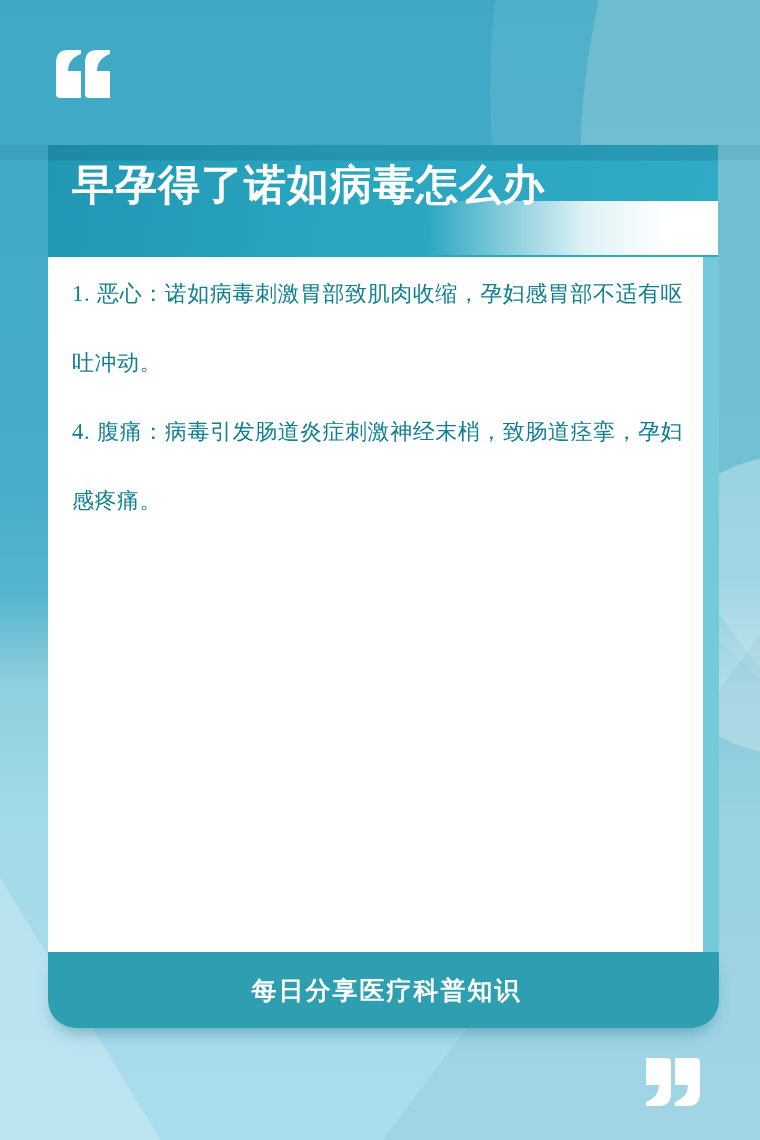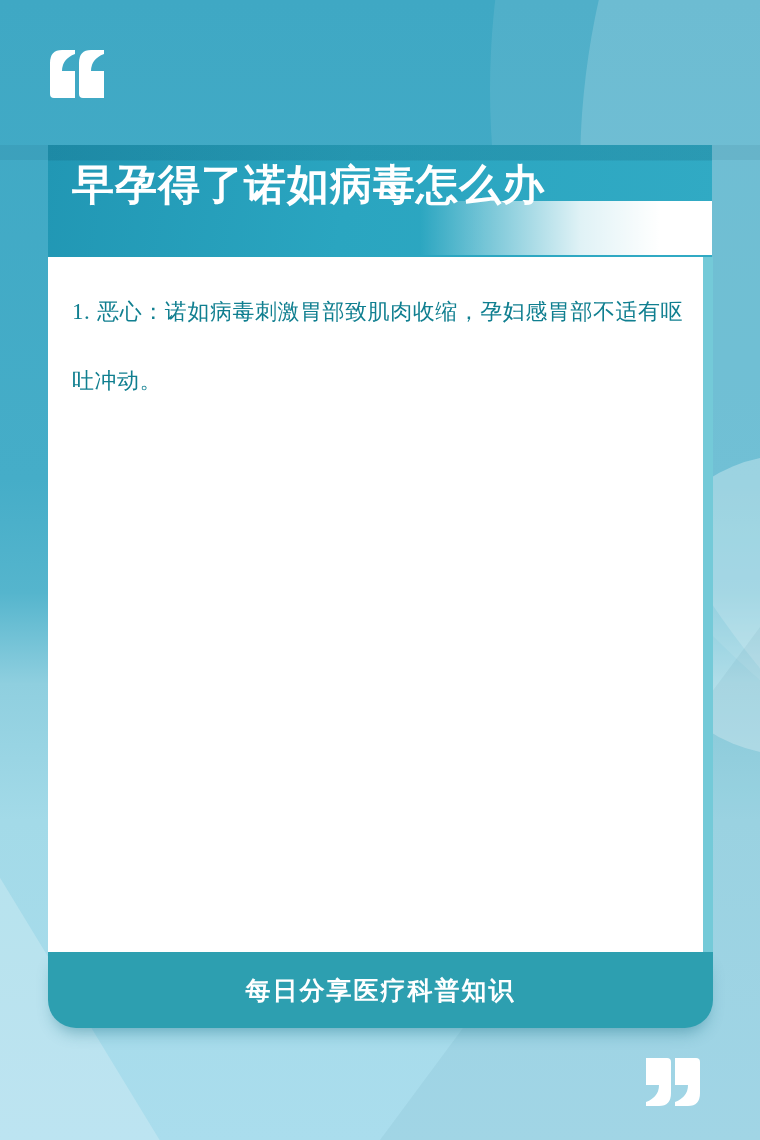--- a/index.html
+++ b/index.html
@@ -9,21 +9,21 @@
     overflow:hidden;
     font-family:"Liberation Sans",sans-serif;
     background:linear-gradient(180deg,
       var(--c-background-top,#3fa8c4) 0%,
       #45adc8 42%,
       #55b5cd 52%,
       #8fcfdf 60%,
       #a3dae8 72%,
       var(--c-background-bottom,#aadded) 100%);
   }
-  .abs{position:absolute;}
+  .abs{position:absolute;padding-left:6px;}
   
   .circle{border-radius:50%;}
   .circle-outer{left:490px;top:-690px;width:1560px;height:1560px;background:rgba(255,255,255,0.09);}
   .circle-inner{left:580px;top:-610px;width:1560px;height:1560px;background:rgba(255,255,255,0.17);}
   .circle-mid-right{left:640px;top:455px;width:300px;height:300px;background:rgba(255,255,255,0.30);}
   .band-shadow-strip{left:0;top:145px;width:760px;height:15px;background:rgba(10,70,92,0.08);}
   .wedge{left:0;top:0;width:760px;height:1140px;}
   .wedge-bottom-left{clip-path:polygon(0 77%,21% 100%,0 100%);background:rgba(255,255,255,0.22);}
   .wedge-bottom-right{clip-path:polygon(50% 100%,100% 55%,100% 100%,42% 100%);background:rgba(8,86,106,0.05);}
   
@@ -47,21 +47,21 @@
     position:absolute;left:24px;top:12px;
     font-size:42px;font-weight:bold;letter-spacing:1px;
     color:var(--c-title-text,#ffffff);
     white-space:nowrap;
   }
   
   .card{
     left:48px;top:257px;width:655px;height:695px;
     background:var(--c-card,#ffffff);
     box-sizing:border-box;
-    padding:20px 20px 0 24px;
+    padding:2px 20px 0 24px;
     overflow:hidden;
   }
   .card-accent{
     left:703px;top:257px;width:10px;height:695px;
     background:var(--c-accent-strip,#74cad8);
   }
   .item{
     margin:0;
     font-size:22px;
     line-height:69px;
@@ -108,20 +108,21 @@
   </div>
 
   <div class="abs title-band">
     <div class="fade"></div>
     <div class="page-title">早孕得了诺如病毒怎么办</div>
   </div>
 
   <div class="abs card">
     <div>
       <p class="item"><span class="num">1.</span><span>恶心：诺如病毒刺激胃部致肌肉收缩，孕妇感胃部不适有呕吐冲动。</span></p>
+      <p class="item"><span class="num">4.</span><span>腹痛：病毒引发肠道炎症刺激神经末梢，致肠道痉挛，孕妇感疼痛。</span></p>
     </div>
   </div>
   <div class="abs card-accent"></div>
 
   <div class="abs footer-bar">
     <div class="footer-text">每日分享医疗科普知识</div>
   </div>
 
   <div class="abs quote quote-close">
     <svg viewBox="0 0 54 48" aria-hidden="true">

